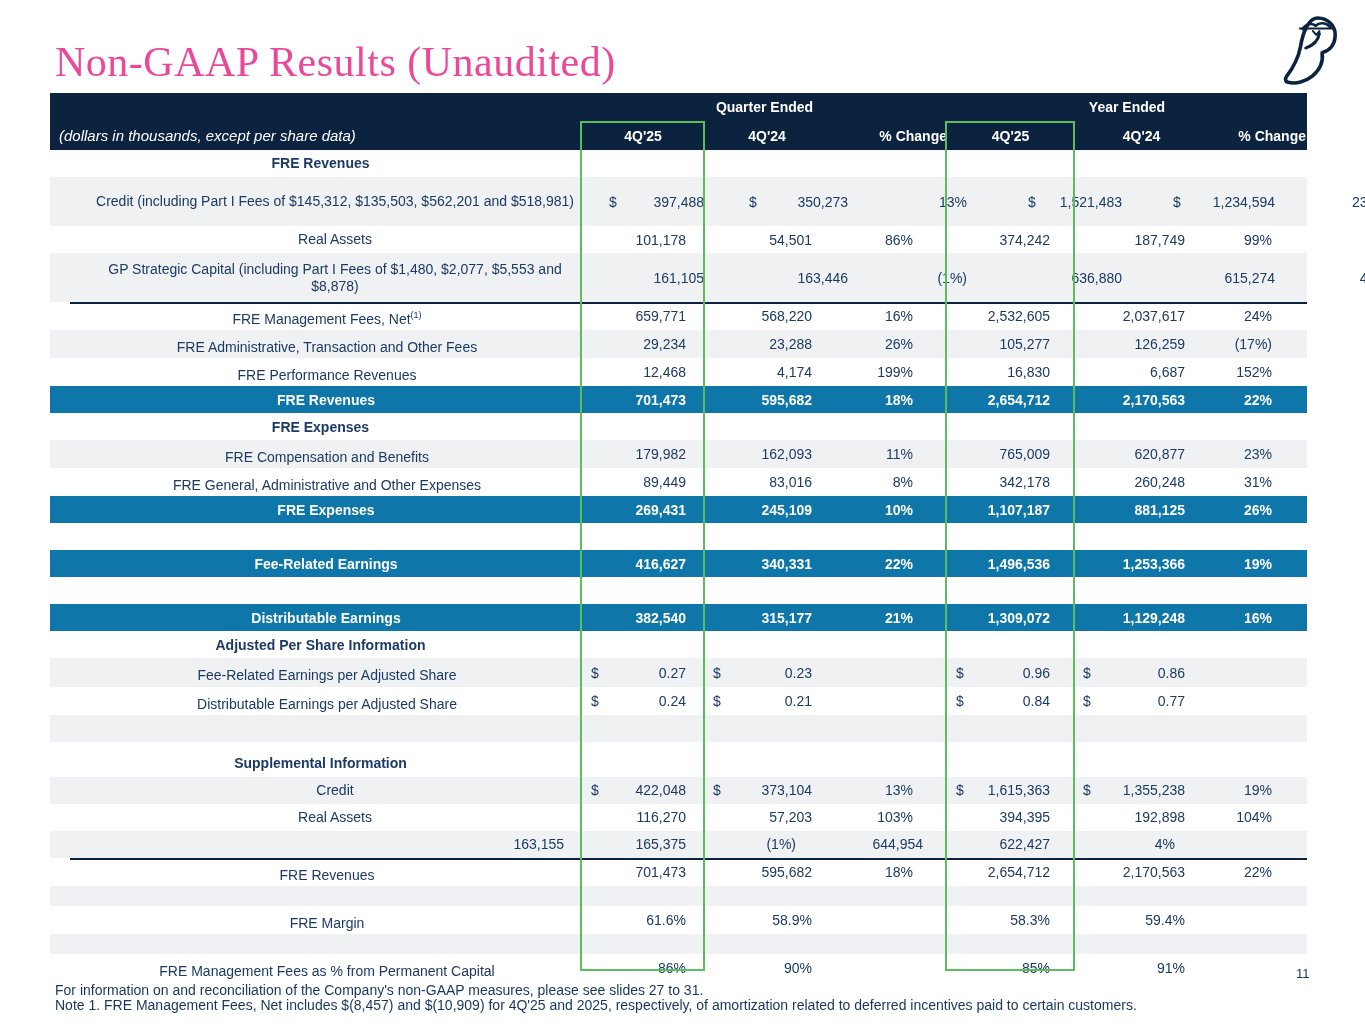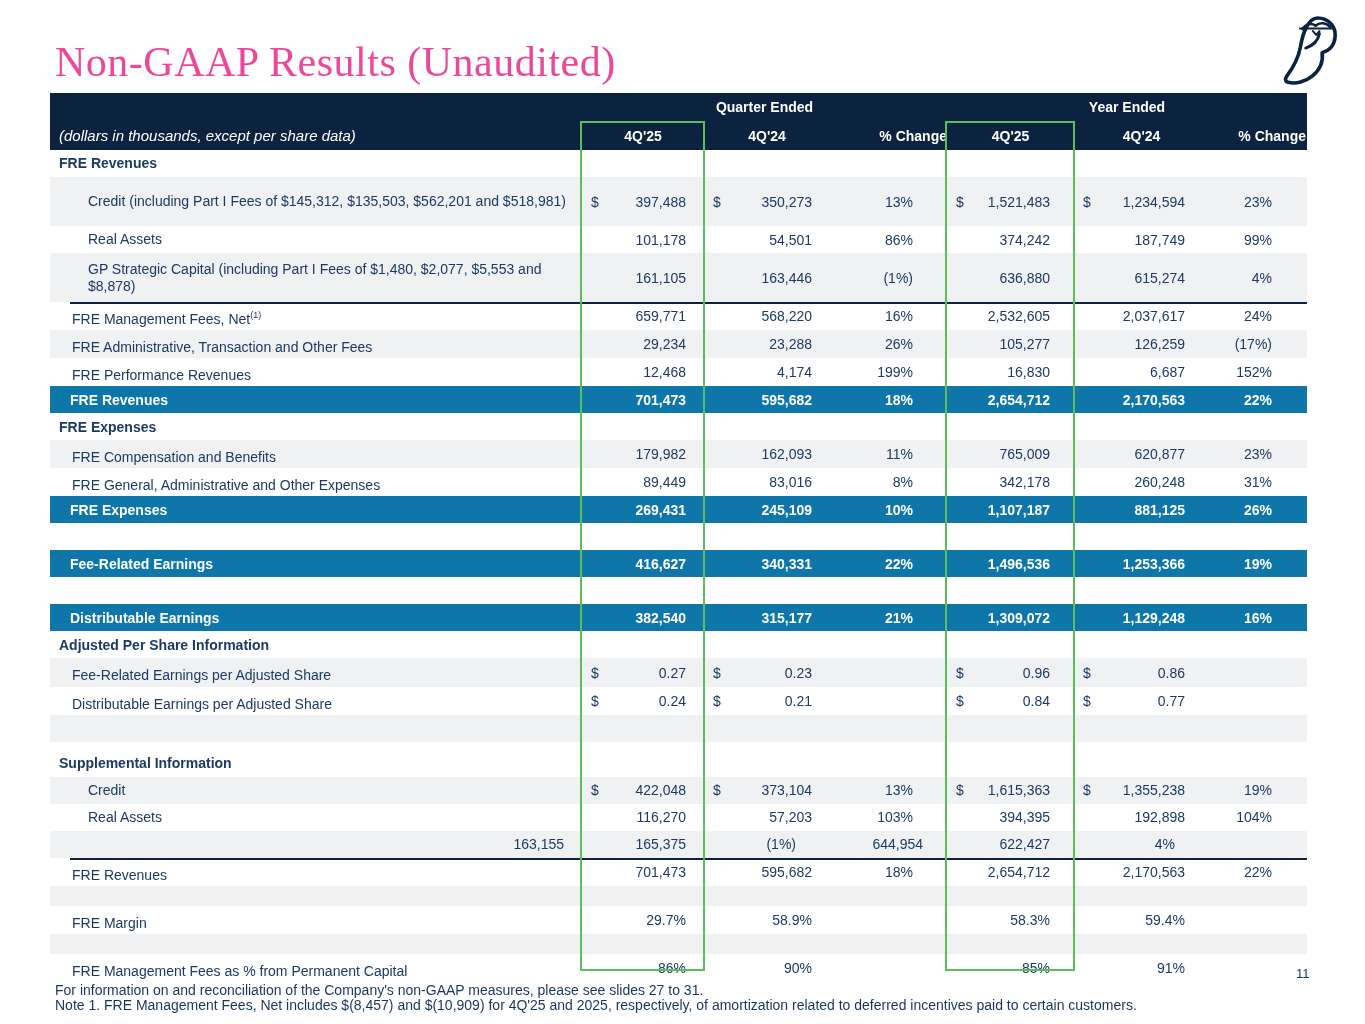--- a/index.html
+++ b/index.html
@@ -25,26 +25,26 @@
   .thead{background:var(--navy);color:#fff;}
   .hrow.groups{display:grid;grid-template-columns:532px 365px 360px;height:28px;align-items:center;}
   .hrow.cols{display:grid;grid-template-columns:532px 122px 126px 117px 127px 135px 97px;height:29px;align-items:center;}
   .hcell.group{text-align:center;font-weight:bold;}
   .hcell.corner{padding-left:9px;font-style:italic;font-size:15px;}
   .hcell.col{text-align:center;font-weight:bold;}
   .hcell.col.pct{text-align:right;}
   
   .row{display:grid;grid-template-columns:532px 122px 126px 117px 127px 135px 97px;
        min-height:27px;align-items:center;position:relative;}
-  .row.tall{min-height:49px;}
+  .row.tall{min-height:49px;gap:18px;}
   .row.shade{background:var(--gray);}
   .row.total{background:var(--blue);color:#fff;font-weight:bold;}
   .row.topline::before{content:'';position:absolute;left:20px;right:0;top:0;height:2px;background:var(--navy);}
   .c{box-sizing:border-box;}
-  .c.label{padding-left:9px;line-height:1.15;padding-top:3px;padding-bottom:3px;}
+  .c.label{padding-left:9px;line-height:1.15;padding-top:3px;padding-bottom:3px;text-align:center;}
   .c.label.ind1{padding-left:22px;margin-top:6px;}
   .c.label.ind2{padding-left:38px;}
   .row.section .c.label{font-weight:bold;}
   .row.total .c.label{padding-left:20px;}
   .c.val{position:relative;text-align:right;padding-right:18px;white-space:nowrap;}
   .c.val.y25,.c.val.y24{padding-right:24px;}
   .c.val.qchg,.c.val.ychg{padding-right:34px;}
   .c.val .dollar{position:absolute;left:9px;}
   sup{font-size:9px;vertical-align:super;line-height:0;}
   
@@ -327,21 +327,21 @@
           <div class="c label"></div>
           <div class="c val q25"><span></span></div>
           <div class="c val q24"><span></span></div>
           <div class="c val qchg"><span></span></div>
           <div class="c val y25"><span></span></div>
           <div class="c val y24"><span></span></div>
           <div class="c val ychg"><span></span></div>
         </div>
         <div class="row data">
           <div class="c label ind1">FRE Margin</div>
-          <div class="c val q25"><span>29.7%</span></div>
+          <div class="c val q25"><span>61.6%</span></div>
           <div class="c val q24"><span>58.9%</span></div>
           <div class="c val qchg"><span></span></div>
           <div class="c val y25"><span>58.3%</span></div>
           <div class="c val y24"><span>59.4%</span></div>
           <div class="c val ychg"><span></span></div>
         </div>
         <div class="row spacer shade" style="min-height: 20px;">
           <div class="c label"></div>
           <div class="c val q25"><span></span></div>
           <div class="c val q24"><span></span></div>

